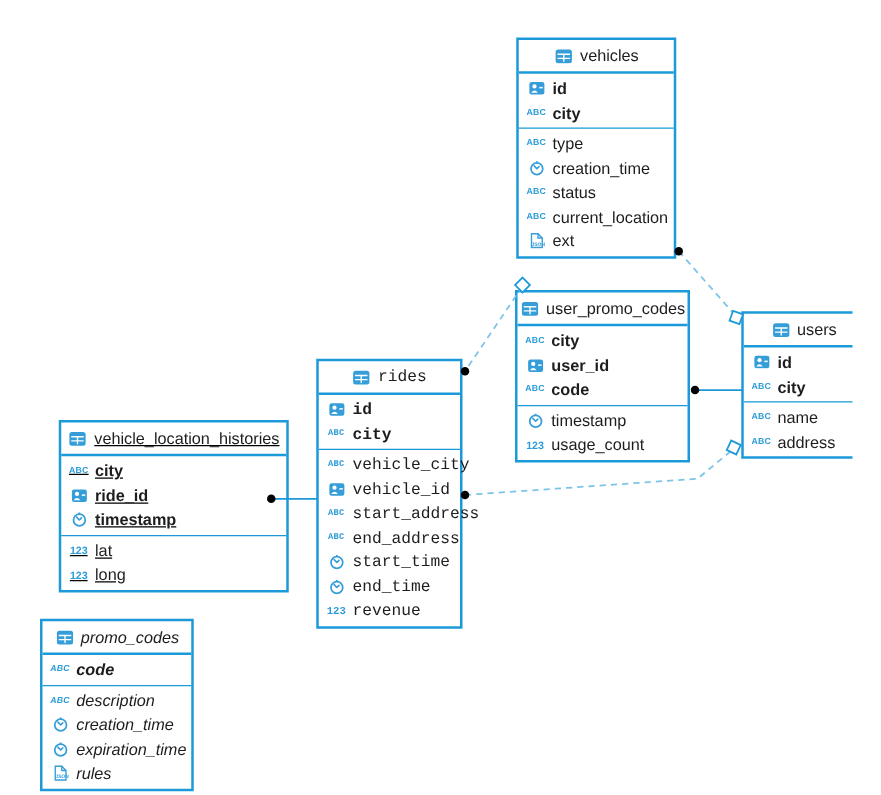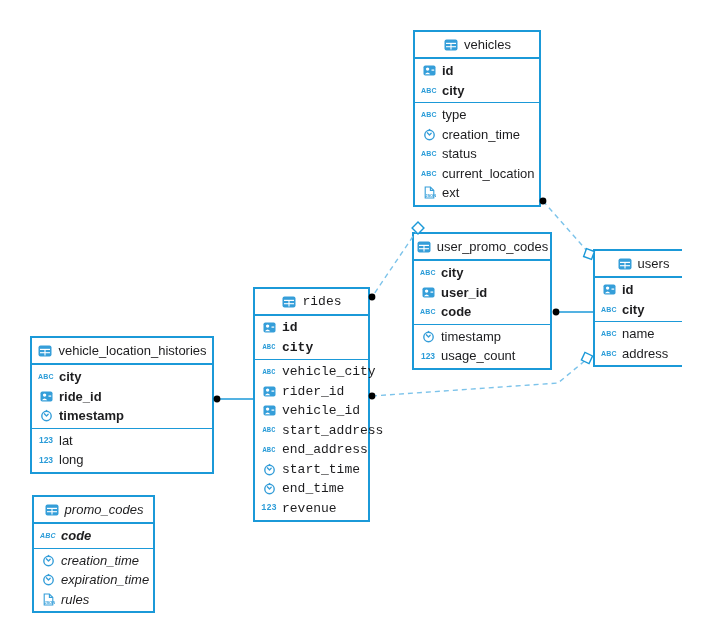--- a/index.html
+++ b/index.html
@@ -242,31 +242,20 @@
         </div>
         <div class="row">
           <span class="icon">
             <svg width="13" height="11" viewBox="0 0 13 11">
               <rect x="0.5" y="0.5" width="12" height="10" rx="1.8" fill="#359ed9"></rect>
               <circle cx="4.6" cy="4.1" r="1.7" fill="#fff"></circle>
               <path d="M1.9 9.2 Q4.6 5.7 7.3 9.2 Z" fill="#fff"></path>
               <rect x="8.5" y="4.5" width="2.7" height="1.2" fill="#fff"></rect>
             </svg>
           </span>
-          <span class="label">rider_id</span>
-        </div>
-        <div class="row">
-          <span class="icon">
-            <svg width="13" height="11" viewBox="0 0 13 11">
-              <rect x="0.5" y="0.5" width="12" height="10" rx="1.8" fill="#359ed9"></rect>
-              <circle cx="4.6" cy="4.1" r="1.7" fill="#fff"></circle>
-              <path d="M1.9 9.2 Q4.6 5.7 7.3 9.2 Z" fill="#fff"></path>
-              <rect x="8.5" y="4.5" width="2.7" height="1.2" fill="#fff"></rect>
-            </svg>
-          </span>
           <span class="label">vehicle_id</span>
         </div>
         <div class="row">
           <span class="icon">
             <span class="abc-glyph">ABC</span>
           </span>
           <span class="label">start_address</span>
         </div>
         <div class="row">
           <span class="icon">
@@ -295,21 +284,21 @@
           <span class="label">end_time</span>
         </div>
         <div class="row">
           <span class="icon">
             <span class="num-glyph">123</span>
           </span>
           <span class="label">revenue</span>
         </div>
       </div>
     </div>
-    <div class="tbl" style="left: 30px; top: 336px; width: 184px;">
+    <div class="tbl" style="left: 47px; top: 336px; width: 184px; text-decoration: underline;">
       <div class="tbl-header">
         <span class="icon">
           <svg width="14" height="12" viewBox="0 0 14 12">
             <rect x="0.5" y="0.5" width="13" height="11" rx="2" fill="#359ed9"></rect>
             <line x1="2" y1="4.4" x2="12" y2="4.4" stroke="#fff" stroke-width="1.2"></line>
             <line x1="2" y1="7.7" x2="12" y2="7.7" stroke="#fff" stroke-width="1.1"></line>
             <line x1="7" y1="4.4" x2="7" y2="10.4" stroke="#fff" stroke-width="1.1"></line>
           </svg>
         </span>
         <span class="tbl-title">vehicle_location_histories</span>
@@ -372,20 +361,26 @@
       </div>
       <div class="sec keys">
         <div class="row key">
           <span class="icon">
             <span class="abc-glyph">ABC</span>
           </span>
           <span class="label">code</span>
         </div>
       </div>
       <div class="sec fields">
+        <div class="row">
+          <span class="icon">
+            <span class="abc-glyph">ABC</span>
+          </span>
+          <span class="label">description</span>
+        </div>
         <div class="row">
           <span class="icon">
             <svg width="13" height="13" viewBox="0 0 13 13">
               <circle cx="6.5" cy="7" r="4.7" fill="none" stroke="#359ed9" stroke-width="1.4"></circle>
               <path d="M6.5 7 L4.3 4.7 M6.5 7 L8.2 5.3" stroke="#359ed9" stroke-width="1.3" fill="none" stroke-linecap="round"></path>
               <line x1="6.5" y1="0.9" x2="6.5" y2="2.1" stroke="#359ed9" stroke-width="1.4"></line>
             </svg>
           </span>
           <span class="label">creation_time</span>
         </div>

